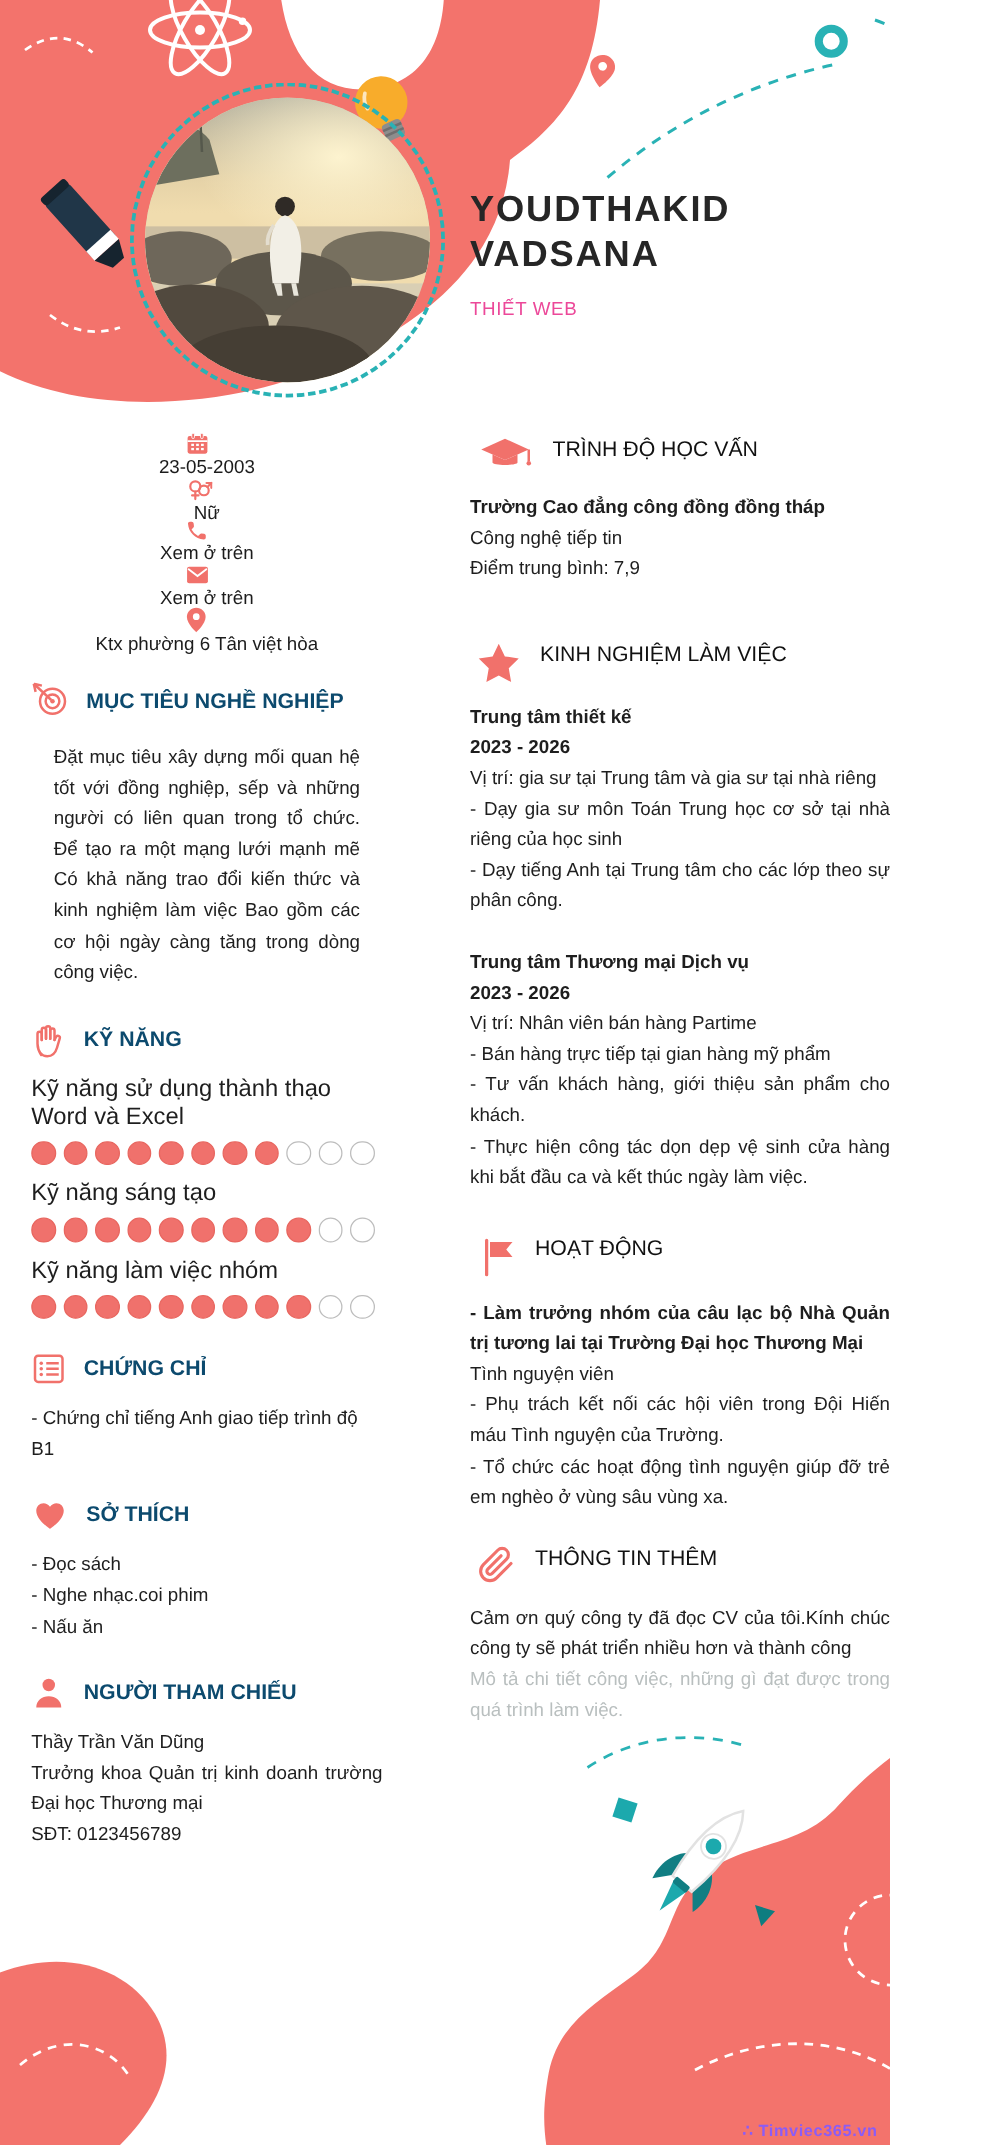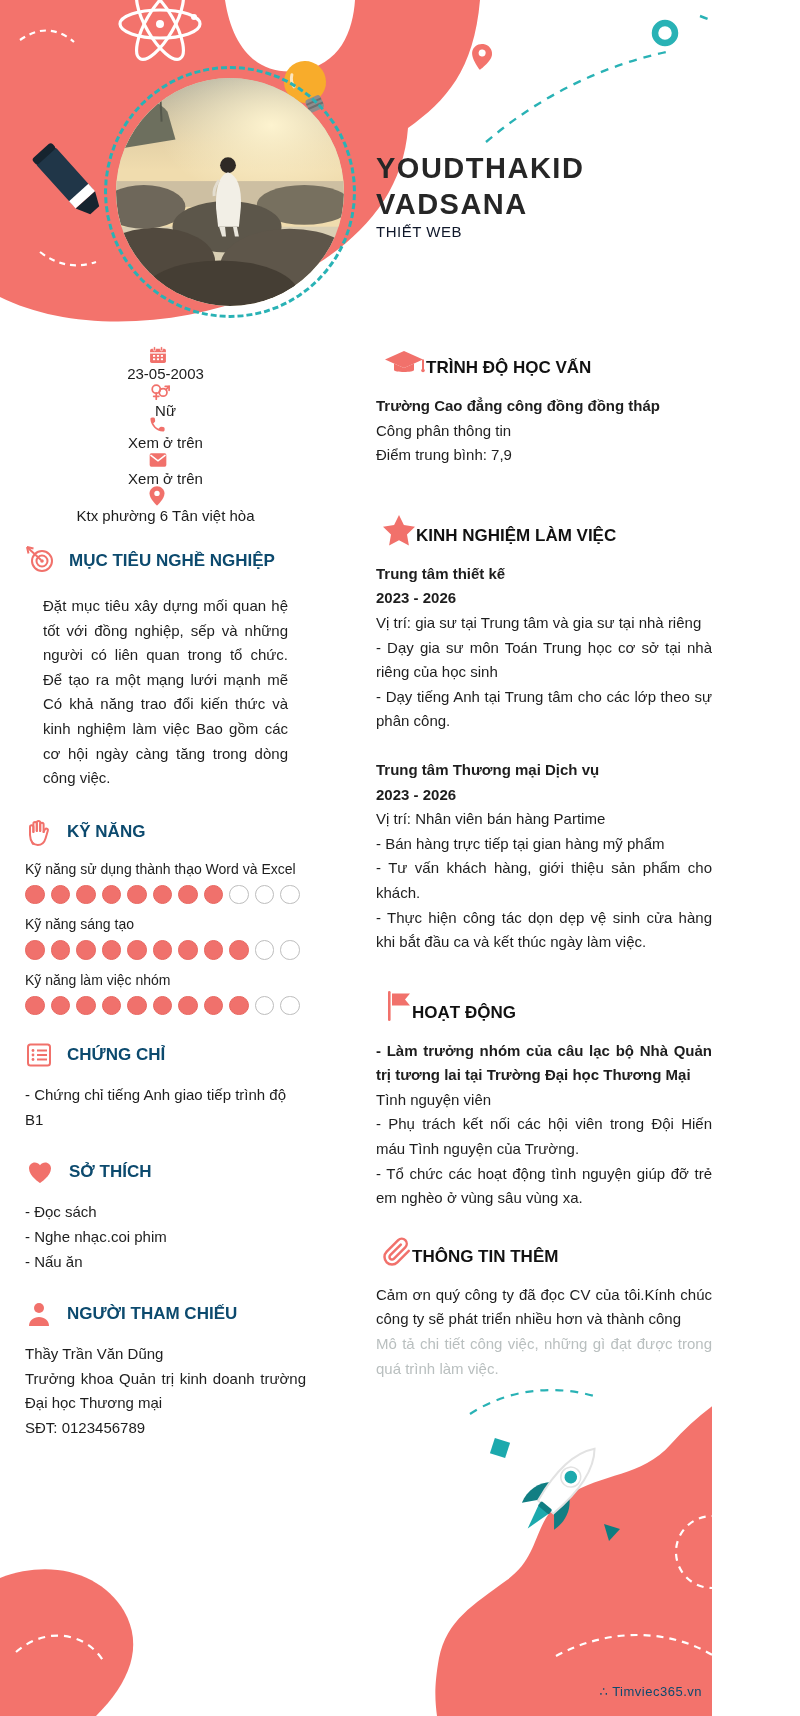--- a/index.html
+++ b/index.html
@@ -6,42 +6,42 @@
   .page{position:relative;width:712px;height:1716px;background:#fff;overflow:hidden;
         font-family:"Liberation Sans",sans-serif;color:#1e1e1e;}
   svg{display:block}
   .deco-top{position:absolute;left:0;top:0;z-index:0;}
   .deco-bottom{position:absolute;left:0;top:1356px;z-index:0;}
   .photo-ring{position:absolute;left:104px;top:66px;width:252px;height:252px;box-sizing:border-box;
               border:3px dashed #29B2B5;border-radius:50%;z-index:3;background:transparent;}
   .photo{position:absolute;inset:9px;border-radius:50%;overflow:hidden;background:#d9cfb4;}
   .name-block{position:absolute;left:376px;top:150px;width:330px;z-index:2;}
   .name-block h1{margin:0;font-size:29px;font-weight:700;letter-spacing:1.5px;line-height:1.25;color:#262626;}
-  .job-title{font-size:15px;letter-spacing:.5px;color:#0f172a;}
+  .job-title{margin-top:16px;font-size:15px;letter-spacing:.5px;color:#ec4899;}
   .col-left{position:absolute;left:25px;top:345px;width:281px;z-index:2;}
   .col-right{position:absolute;left:376px;top:340px;width:336px;z-index:2;}
   .c-row{display:flex;align-items:center;height:35px;flex-direction:column;}
   .c-ico{width:36px;flex:none;display:flex;align-items:center;}
   .c-txt{font-size:15px;color:#1c1c1c;}
   .l-head{display:flex;align-items:center;gap:14px;font-weight:700;font-size:17px;color:#0c4a6e;
           margin:26px 0 14px;}
   .l-head .ico,.r-head .ico{flex:none;display:flex;align-items:center;}
-  .r-head{display:flex;align-items:flex-end;font-weight:700;font-size:17px;color:#111;
+  .r-head{display:flex;align-items:flex-start;gap:16px;font-weight:400;font-size:17px;color:#111;
           margin:34px 0 16px;padding-left:6px;}
   .col-right .r-head.first{margin-top:10px;}
   .line{font-size:15px;line-height:1.64;color:#1e1e1e;}
   .just{text-align:justify;}
   .b{font-weight:700;}
   .gray{color:#b9bfbf;}
-  .skill-label{font-size:14px;color:#1e1e1e;margin:10px 0 4px;}
+  .skill-label{font-size:19px;color:#1e1e1e;margin:10px 0 4px;}
   .dots{display:flex;gap:6px;margin:8px 0 12px;}
   .dot{width:19.5px;height:19.5px;border-radius:50%;background:#fff;border:1px solid #bdbdbd;box-sizing:border-box;}
   .dot.filled{background:#F0716C;border-color:#E8665F;}
   .job{margin-top:12px;margin-bottom:24px;}
-  .watermark{position:absolute;right:10px;bottom:17px;z-index:4;font-size:13px;letter-spacing:.5px;color:#0c4a6e;}
+  .watermark{position:absolute;right:10px;bottom:4px;z-index:4;font-size:13px;letter-spacing:.5px;color:#8b5cf6;font-weight:bold;}
 </style>
 </head>
 <body>
 
 <div class="page">
 
   <svg class="deco-top" width="800" height="430" viewBox="0 0 800 430">
     <path d="M0,0 L225,0 C232,46 256,76 298,71 C341,66 353,30 355,0 L480,0 C474,70 446,101 408,128 C402,206 345,256 266,291 C183,328 72,333 0,297 Z" fill="#F3736C"></path>
     <path d="M20,40 q28,-20 54,2" stroke="#fff" stroke-width="2.2" stroke-dasharray="6 5" fill="none"></path>
     <path d="M40,252 q26,20 56,10" stroke="#fff" stroke-width="2.2" stroke-dasharray="6 5" fill="none"></path>
@@ -302,21 +302,21 @@
         <svg width="44" height="28" viewBox="0 0 44 28">
             <polygon points="22,1 3,9.5 22,18 41,9.5" fill="#F1716B"></polygon>
             <path d="M12,13.5 V20 c0,2.6 20,2.6 20,0 V13.5 L22,18 Z" fill="#F1716B"></path>
             <line x1="41" y1="9.5" x2="41" y2="19" stroke="#F1716B" stroke-width="2"></line>
             <circle cx="41" cy="20.5" r="1.8" fill="#F1716B"></circle>
           </svg>
       </span>
       <span>TRÌNH ĐỘ HỌC VẤN</span>
     </div>
     <div class="line b">Trường Cao đẳng công đồng đồng tháp</div>
-    <div class="line">Công phân thông tin</div>
+    <div class="line">Công nghệ tiếp tin</div>
     <div class="line">Điểm trung bình: 7,9</div>
 
     <div class="r-head" style="margin-top:46px">
       <span class="ico">
         <svg width="34" height="32" viewBox="0 0 34 32">
             <polygon points="17,1 21.9,11.1 33,12.7 25,20.5 26.9,31.6 17,26.3 7.1,31.6 9,20.5 1,12.7 12.1,11.1" fill="#F1716B"></polygon>
           </svg>
       </span>
       <span>KINH NGHIỆM LÀM VIỆC</span>
     </div>

